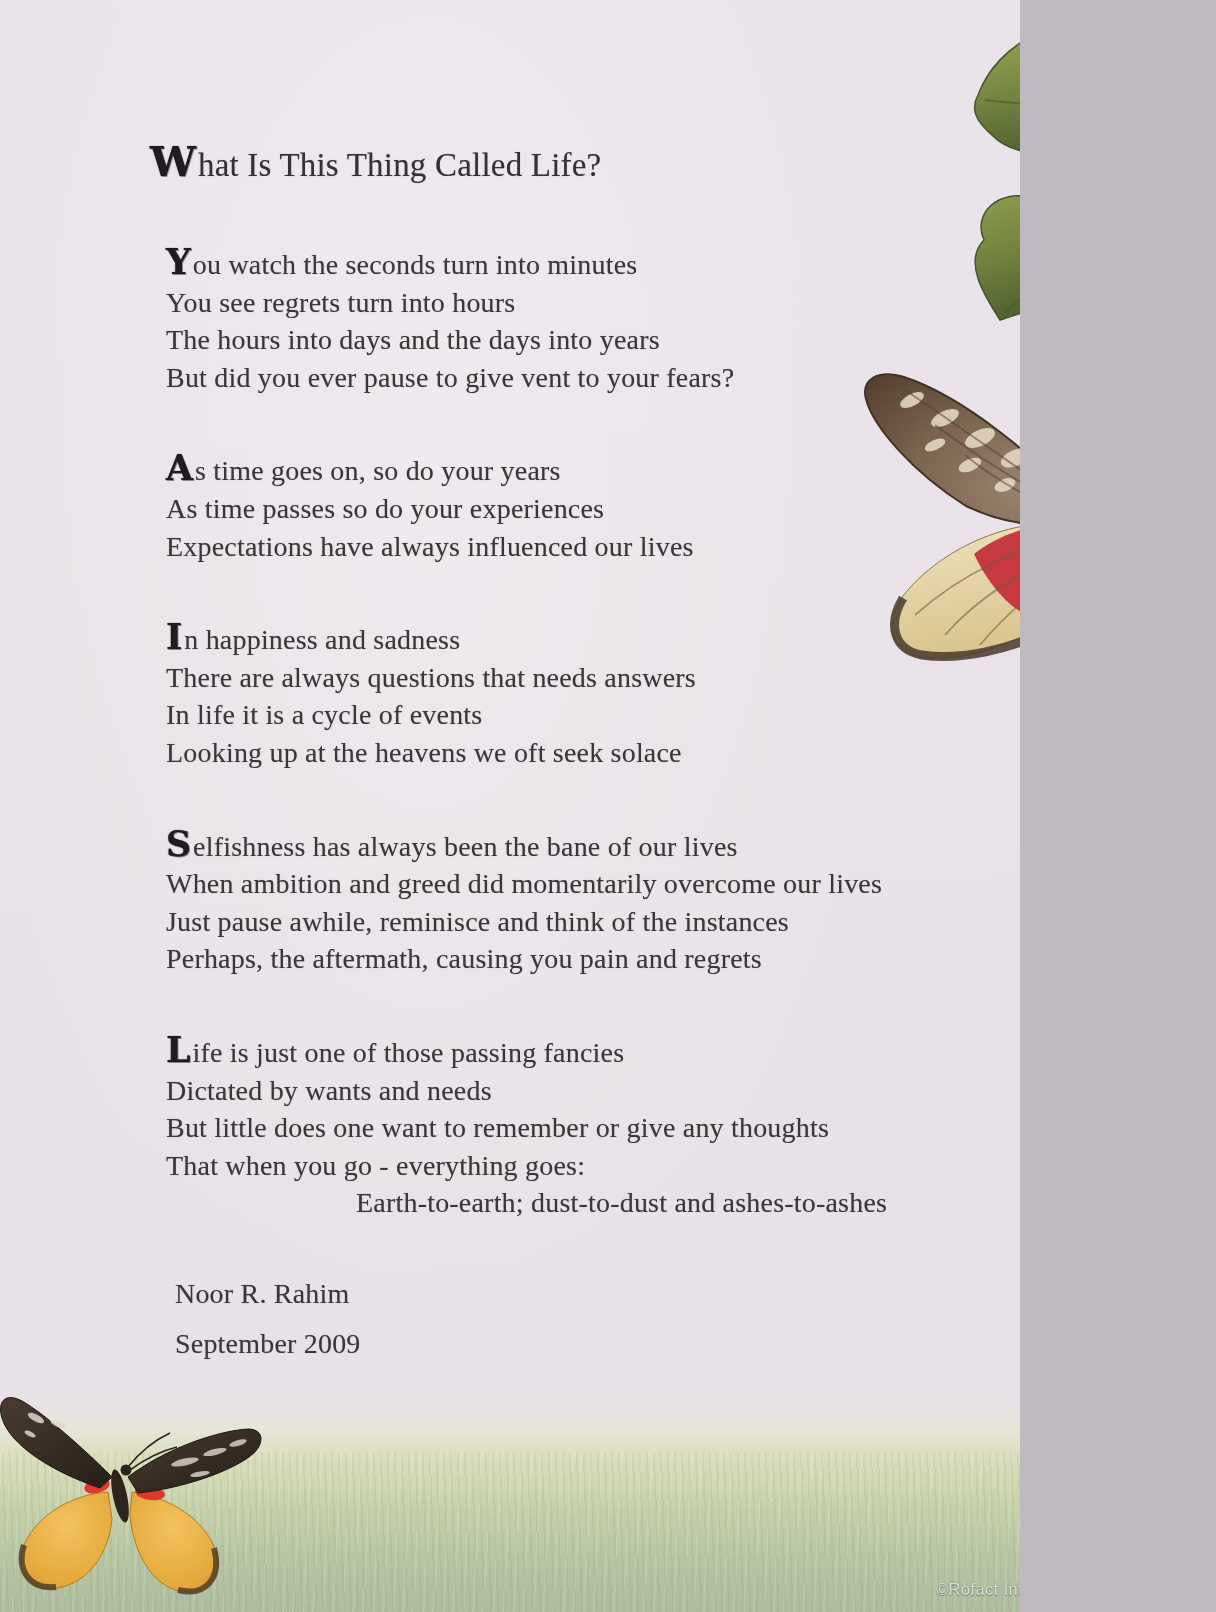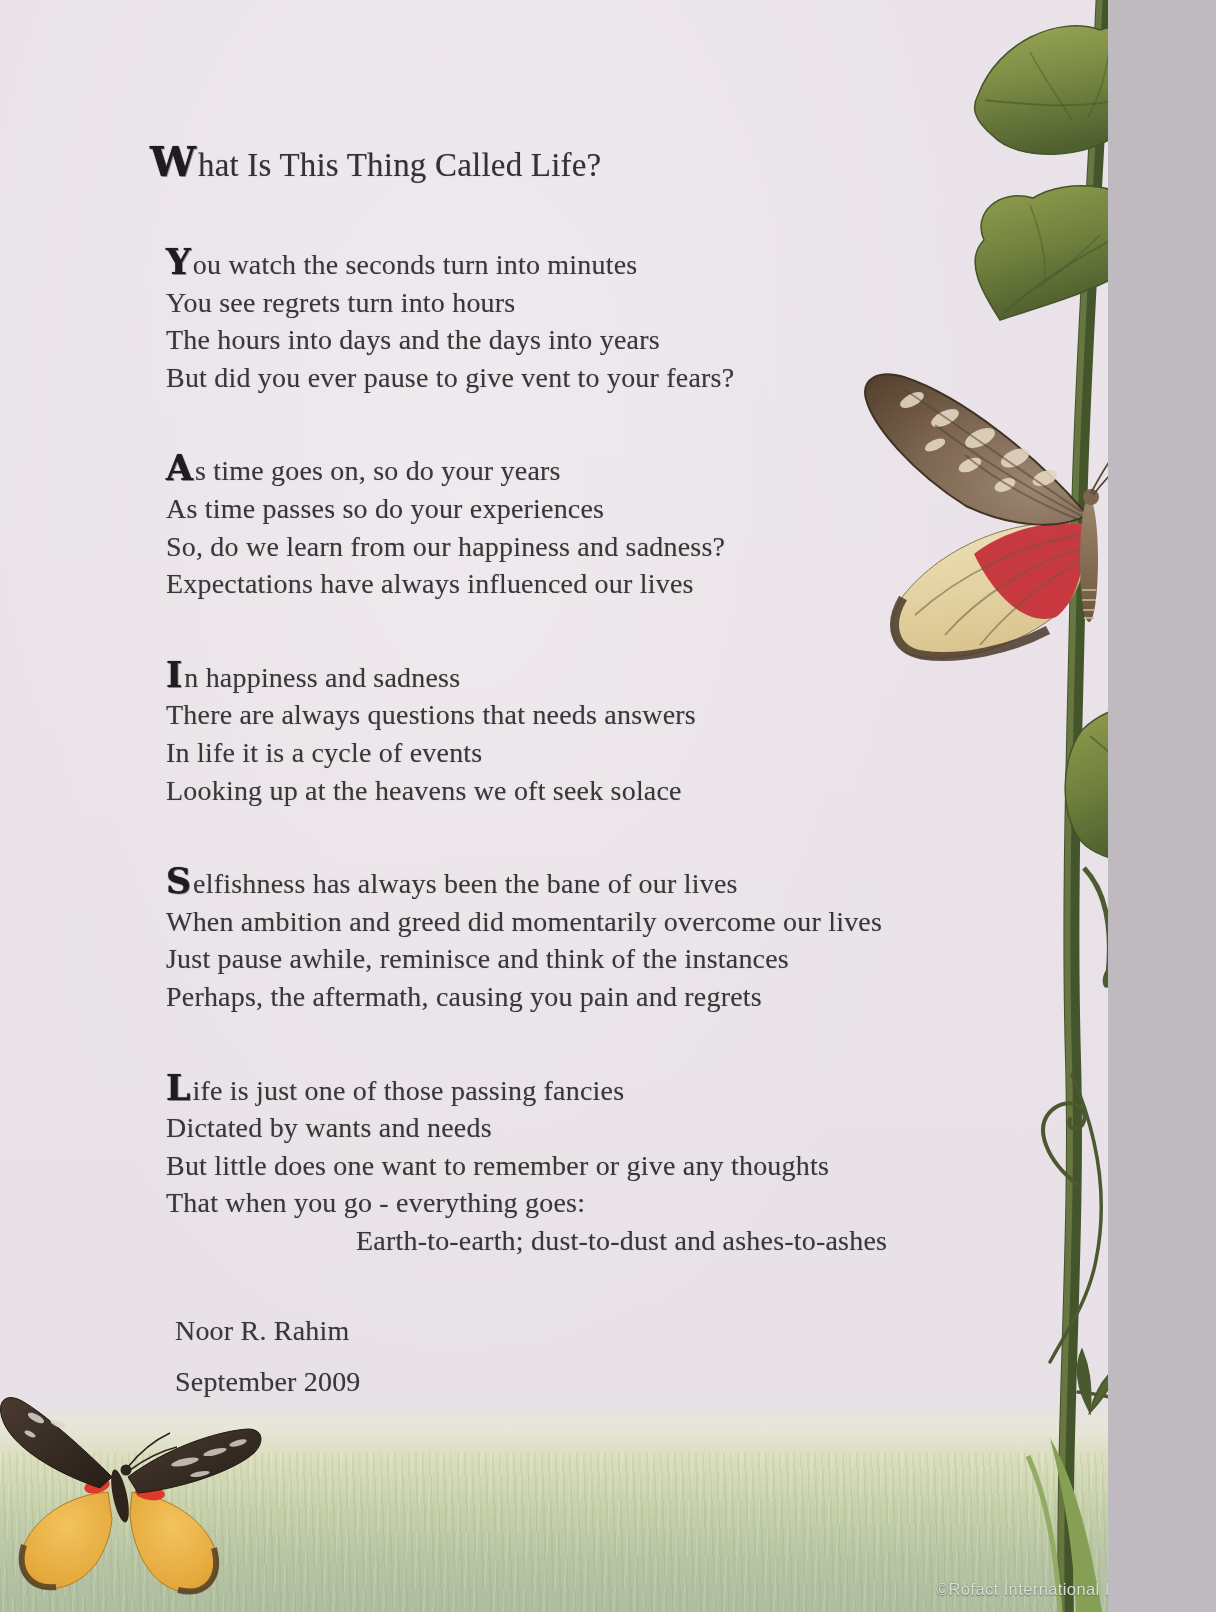--- a/index.html
+++ b/index.html
@@ -1,19 +1,19 @@
 <!DOCTYPE html>
 <html><head>
 <meta charset="utf-8">
 <style>
   html,body { margin:0; padding:0; }
   body { background:#bfbabf; font-family:"Liberation Serif", serif; }
 
   .page {
-    position:relative; width:1108px; height:1612px; overflow:hidden;
+    position:relative; width:1020px; height:1612px; overflow:hidden;
     background:
       radial-gradient(ellipse at 42% 30%, rgba(255,255,255,0.25), rgba(255,255,255,0) 60%),
       linear-gradient(178deg, #eae4ea 0%, #e9e2e8 55%, #e7e1e7 100%);
   }
 
   
   .grass {
     position:absolute; left:0; top:1398px; width:1216px; height:214px;
     background: linear-gradient(to bottom,
       rgba(234,228,233,0) 0%,
@@ -226,21 +226,20 @@
     <div class="stanza">
       <p><span class="dropcap">Y</span><span>ou watch the seconds turn into minutes</span></p>
       <p>You see regrets turn into hours</p>
       <p>The hours into days and the days into years</p>
       <p>But did you ever pause to give vent to your fears?</p>
     </div>
 
     <div class="stanza">
       <p><span class="dropcap">A</span><span>s time goes on, so do your years</span></p>
       <p>As time passes so do your experiences</p>
-      <p>So, do we learn from our happiness and sadness?</p>
       <p>Expectations have always influenced our lives</p>
     </div>
 
     <div class="stanza">
       <p><span class="dropcap">I</span><span>n happiness and sadness</span></p>
       <p>There are always questions that needs answers</p>
       <p>In life it is a cycle of events</p>
       <p>Looking up at the heavens we oft seek solace</p>
     </div>
 

